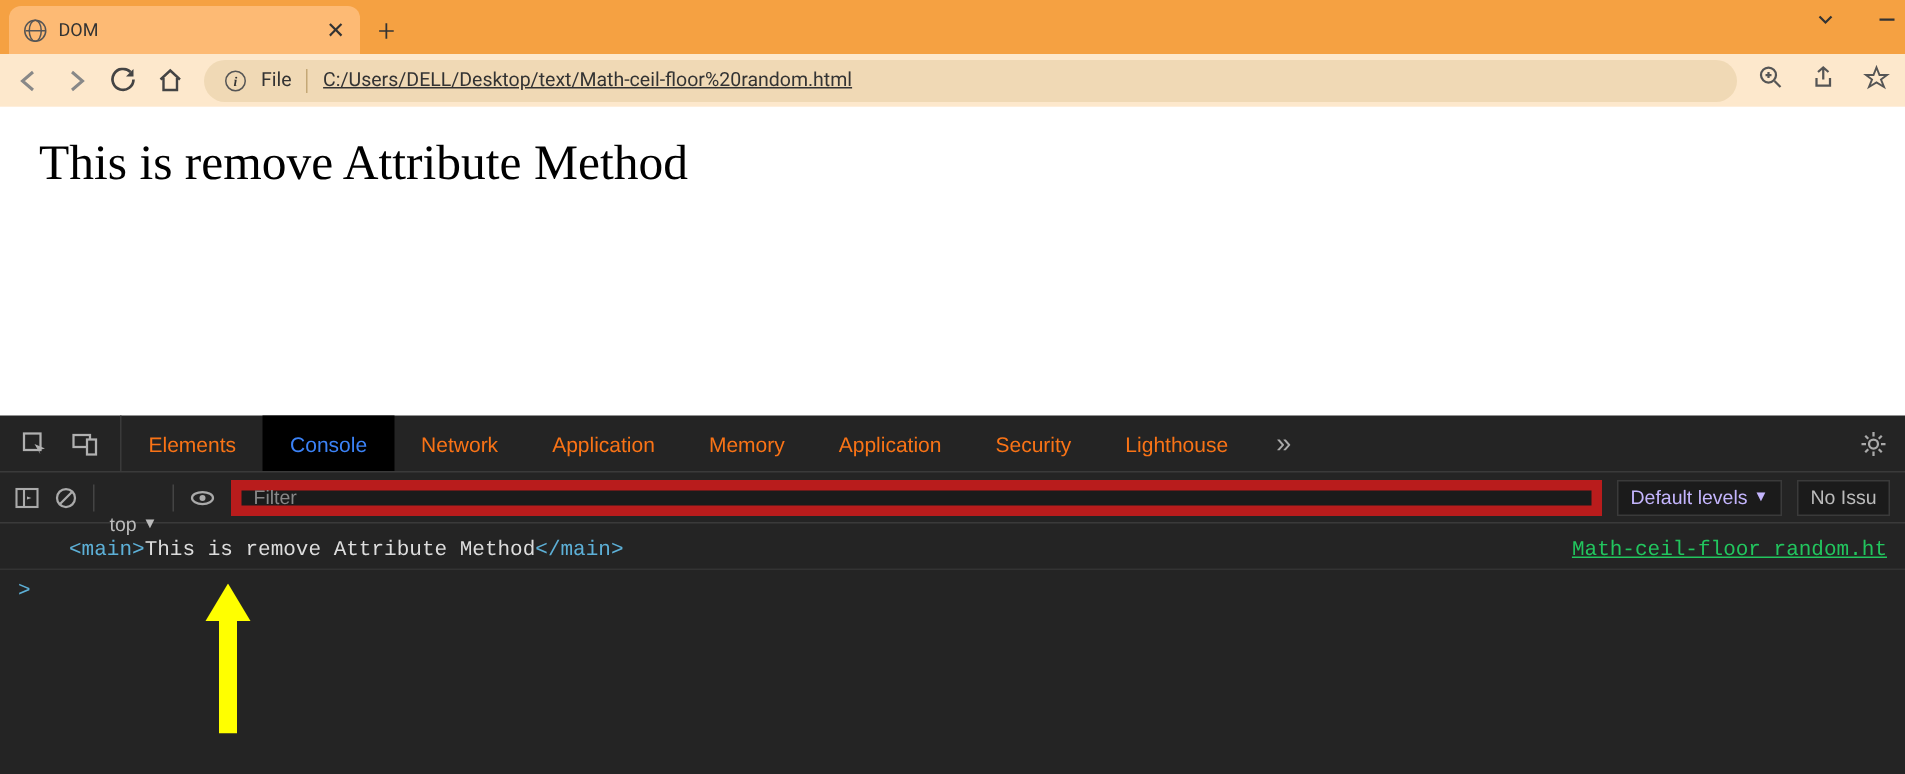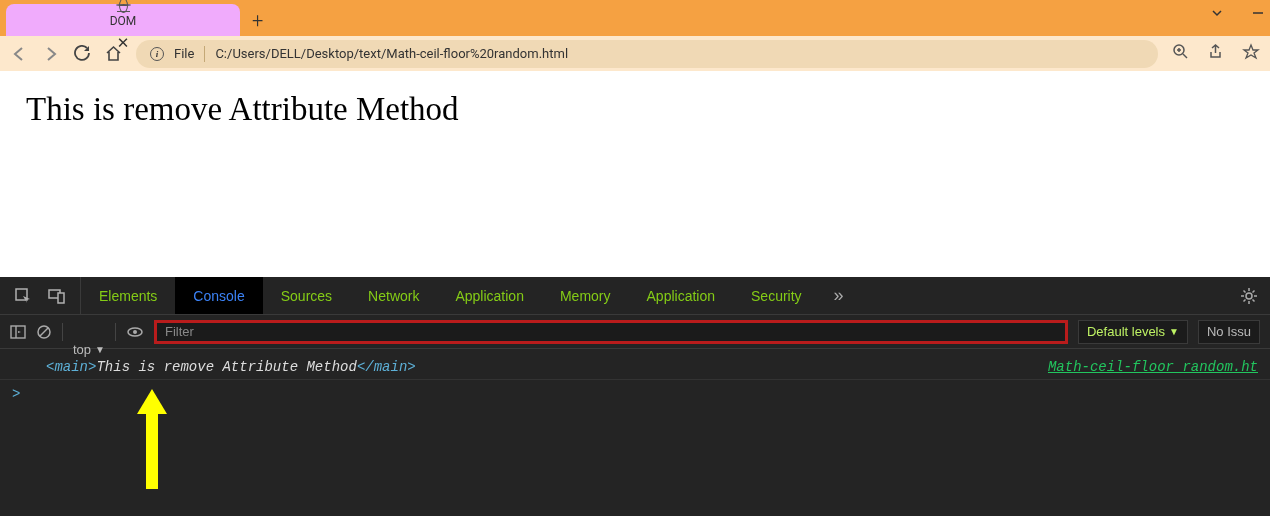--- a/index.html
+++ b/index.html
@@ -15,31 +15,30 @@
       background: #f5a142;
       height: 71px;
     }
     .tab-strip {
       display: flex;
       align-items: flex-end;
       height: 36px;
       padding-left: 6px;
     }
     .tab {
-      background: #f0abfc;
+      background: #fdba74;
       height: 32px;
       width: 234px;
       border-radius: 8px 8px 0 0;
       display: flex;
       align-items: center;
-      padding: 0 10px;
+      padding: 12px 10px;
       font-size: 12px;
       gap: 8px;
       position: relative;
-      flex-direction: column;
     }
     .tab .globe-icon {
       width: 15px; height: 15px;
       border: 1.3px solid #555;
       border-radius: 50%;
       display: inline-flex;
       align-items: center;
       justify-content: center;
       position: relative;
     }
@@ -125,21 +124,21 @@
       justify-content: center;
       font-size: 9px;
       font-style: italic;
       font-family: serif;
       font-weight: bold;
     }
     .url-bar .divider {
       width: 1px; height: 16px;
       background: #c4a876;
     }
-    .url-text { flex: 1; }
+    .url-text { flex: 1; text-decoration: underline; }
     .toolbar-right {
       display: flex;
       gap: 18px;
       align-items: center;
       color: #555;
     }
     .toolbar-right span { cursor: pointer; }
     
     .page-content {
       background: #fff;
@@ -173,21 +172,21 @@
       align-items: center;
       gap: 16px;
       padding: 0 14px;
       border-right: 1px solid #3a3a3a;
     }
     .dt-left-icons .icon { color: #b0b0b0; cursor: pointer; display:flex; }
     .dt-tab {
       padding: 0 18px;
       display: flex;
       align-items: center;
-      color: #84cc16;
+      color: #f97316;
       cursor: pointer;
       font-size: 14px;
     }
     .dt-tab.active {
       background: #000;
       color: #3b82f6;
     }
     .dt-tabs .more {
       padding: 0 14px;
       display: flex;
@@ -217,37 +216,37 @@
       color: #bbb;
       display: flex;
       align-items: center;
       gap: 4px;
       cursor: pointer;
       margin-top: 36px;
     }
     .dt-filter {
       flex: 1;
       background: #1b1b1b;
-      border: 3px solid #b91c1c;
+      border: 7px solid #b91c1c;
       height: 24px;
       padding: 0 8px;
       color: #888;
       display: flex;
       align-items: center;
       font-size: 13px;
     }
     .dt-levels {
       background: #1b1b1b;
       border: 1px solid #3a3a3a;
       height: 24px;
       padding: 0 8px;
       display: flex;
       align-items: center;
       gap: 4px;
-      color: #bef264;
+      color: #c4b5fd;
       cursor: pointer;
     }
     .dt-issues {
       background: #1b1b1b;
       border: 1px solid #3a3a3a;
       height: 24px;
       padding: 0 8px;
       display: flex;
       align-items: center;
       color: #bbb;
@@ -257,21 +256,20 @@
       padding: 6px 0;
       font-family: Consolas, "Courier New", monospace;
       font-size: 14px;
       position: relative;
     }
     .console-row {
       display: flex;
       padding: 4px 12px 4px 46px;
       border-bottom: 1px solid #333;
       position: relative;
-      font-style: italic;
     }
     .console-code { flex: 1; }
     .console-code .tag { color: #5db0d7; }
     .console-code .text { color: #ddd; }
     .console-source {
       color: #22c55e;
       text-decoration: underline;
       cursor: pointer;
       white-space: nowrap;
     }
@@ -377,26 +375,26 @@
       </span>
       <span class="icon">
         <svg width="18" height="18" viewBox="0 0 18 18">
             <rect x="1" y="3" width="11" height="8" stroke="#b0b0b0" stroke-width="1.5" fill="none"></rect>
             <rect x="10" y="6" width="6" height="10" stroke="#b0b0b0" stroke-width="1.5" fill="#242424"></rect>
           </svg>
       </span>
     </div>
     <div class="dt-tab">Elements</div>
     <div class="dt-tab active">Console</div>
-    <div class="dt-tab">Sources</div>
     <div class="dt-tab">Network</div>
     <div class="dt-tab">Application</div>
     <div class="dt-tab">Memory</div>
     <div class="dt-tab">Application</div>
     <div class="dt-tab">Security</div>
+    <div class="dt-tab">Lighthouse</div>
     <div class="more">»</div>
     <div class="dt-settings">
       <svg width="18" height="18" viewBox="0 0 18 18">
           <circle cx="9" cy="9" r="3" stroke="#aaa" stroke-width="1.5" fill="none"></circle>
           <path d="M9 1 V4 M9 14 V17 M1 9 H4 M14 9 H17 M3.5 3.5 L5.5 5.5 M12.5 12.5 L14.5 14.5 M3.5 14.5 L5.5 12.5 M12.5 5.5 L14.5 3.5" stroke="#aaa" stroke-width="1.5"></path>
         </svg>
     </div>
   </div>
   <div class="dt-toolbar">
     <span class="icon">

